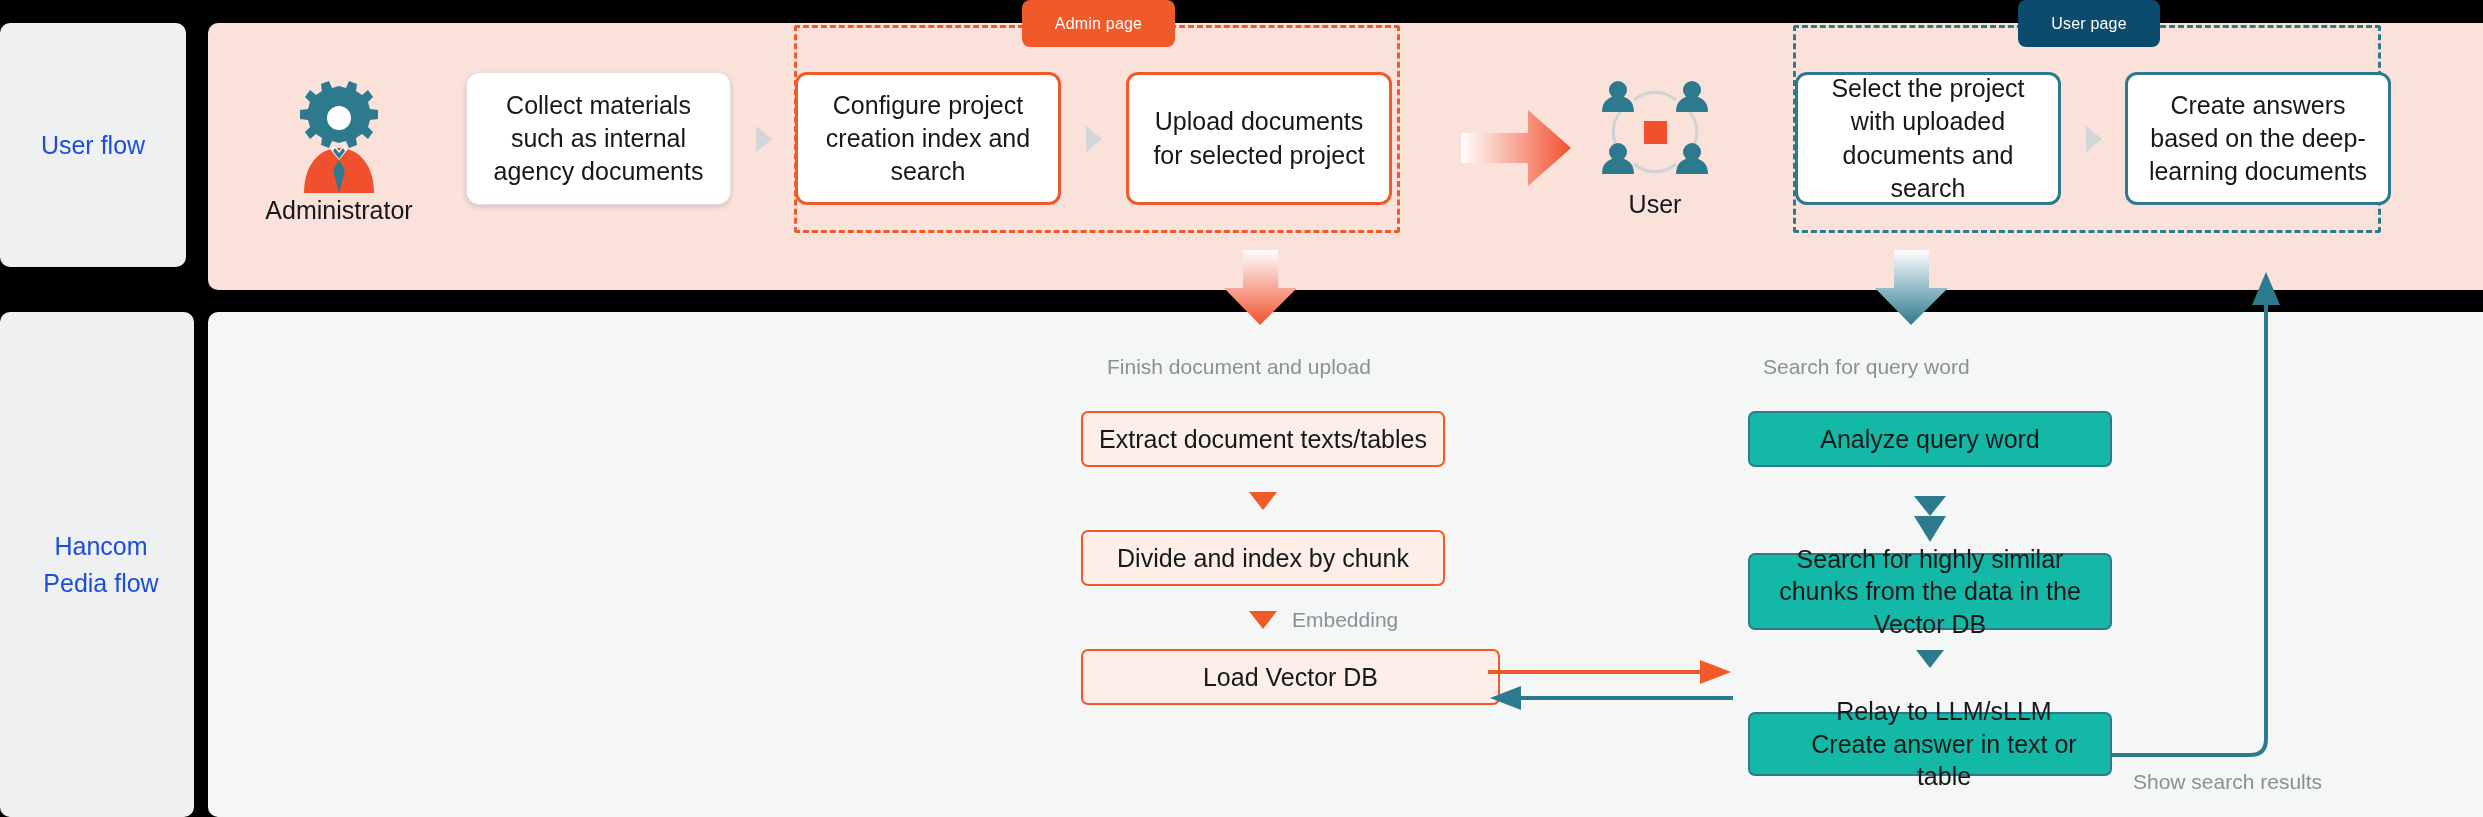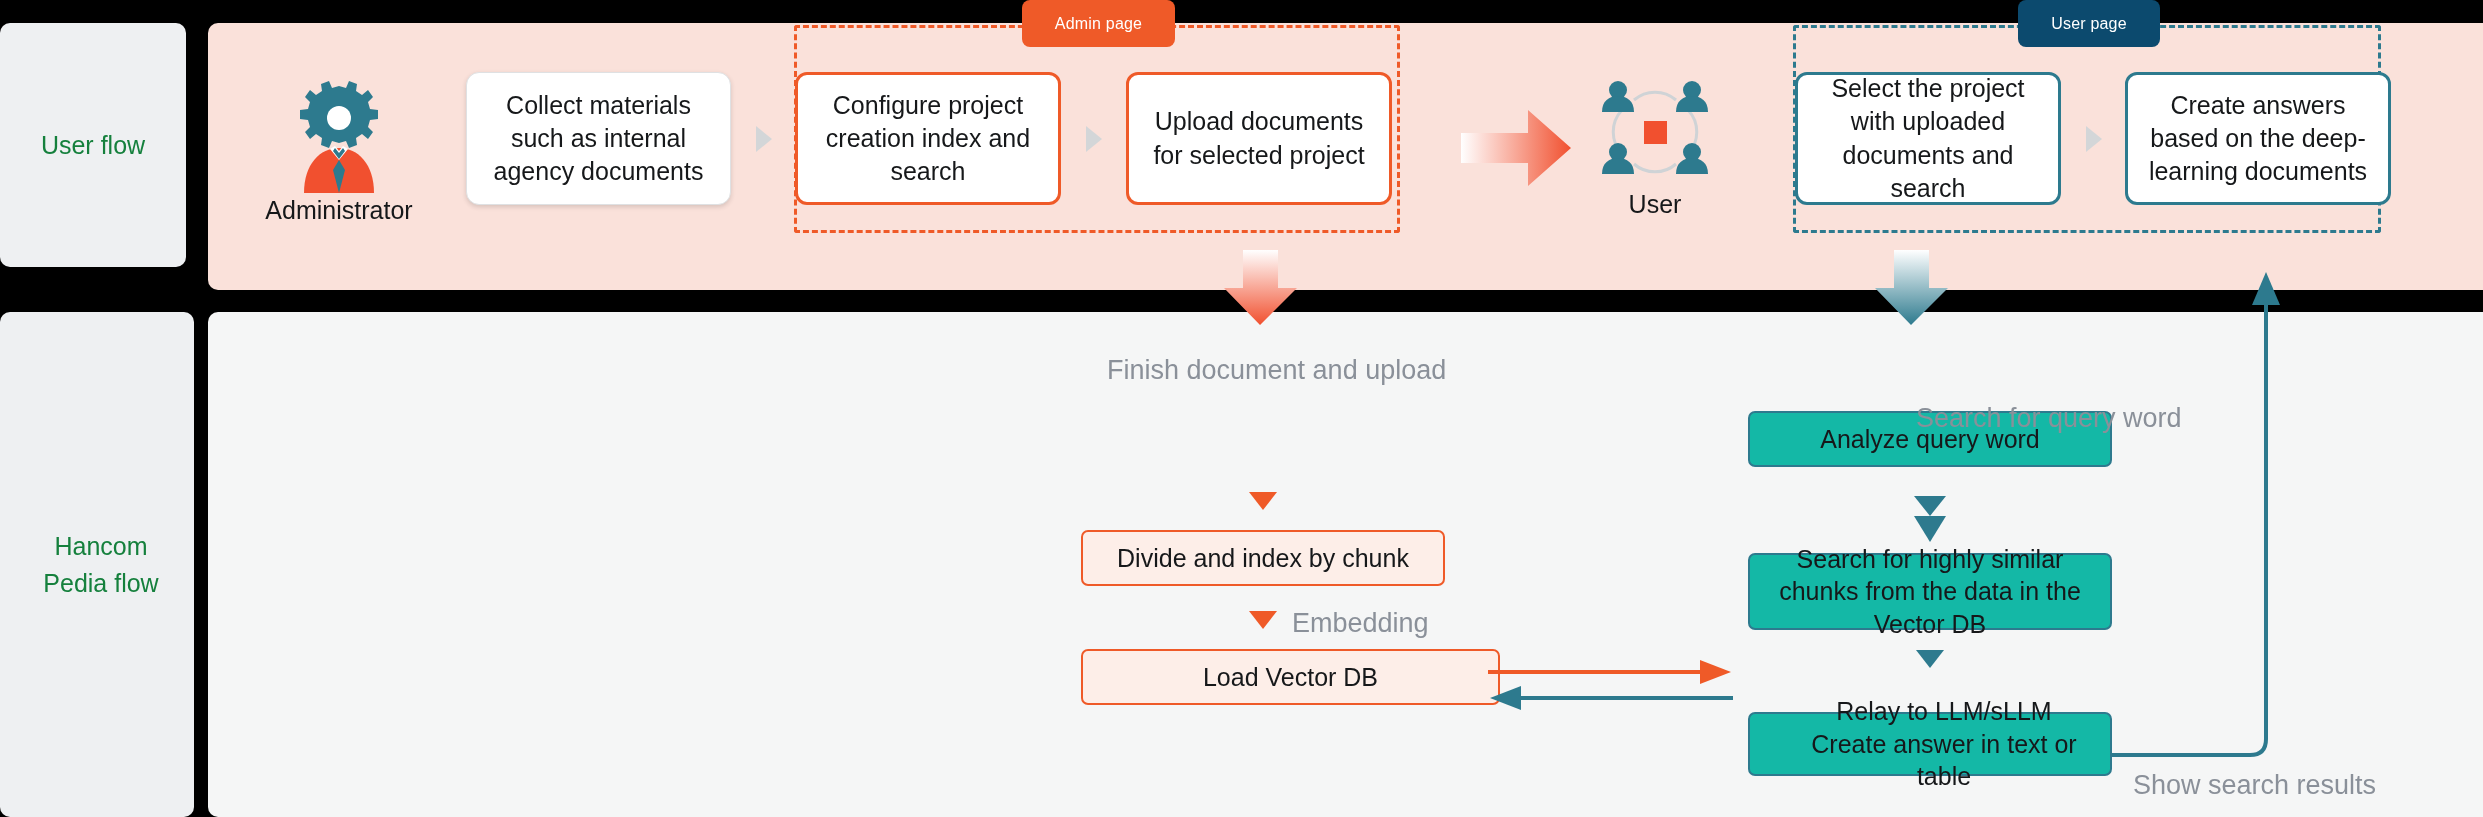--- a/index.html
+++ b/index.html
@@ -2,21 +2,21 @@
 <html><head>
 <meta charset="utf-8">
 <style>
   html,body{margin:0;padding:0;background:#000;}
   body{width:2483px;height:817px;font-family:"Liberation Sans","DejaVu Sans",sans-serif;overflow:hidden;}
   #root{position:relative;width:2483px;height:817px;background:#000;}
 
   
   .sidebar{position:absolute;left:0;background:#eef0f2;border-radius:10px;
            display:flex;align-items:center;justify-content:center;}
-  .sidebar-label{color:#15803d;font-size:25px;text-align:center;line-height:1.45;}
+  .sidebar-label{color:#1d4ed8;font-size:25px;text-align:center;line-height:1.45;}
 
   .panel{position:absolute;border-radius:10px;}
   .panel-top{background:#fae1da;}
   .panel-bottom{background:#f5f6f6;}
 
   
   .badge{position:absolute;border-radius:8px;color:#fff;font-size:16px;
          display:flex;align-items:center;justify-content:center;z-index:40;letter-spacing:.2px;}
   .badge-admin{background:#ef5a28;}
   .badge-user{background:#0c4a6e;}
@@ -45,21 +45,21 @@
   .tri-gray{position:absolute;width:0;height:0;border-top:13px solid transparent;
             border-bottom:13px solid transparent;border-left:16px solid #d3d6d8;z-index:20;}
 
   
   .tri-dn{position:absolute;width:0;height:0;border-left:14px solid transparent;
           border-right:14px solid transparent;z-index:20;}
   .tri-dn.ora{border-top:18px solid #ef5a28;}
   .tri-dn.tea{border-top:18px solid #2d7a8e;}
 
   
-  .cap{position:absolute;color:#8a9099;font-size:27px;z-index:25;white-space:nowrap;}
+  .cap{position:absolute;color:#8a9099;font-size:21px;z-index:25;white-space:nowrap;}
 
   
   .persona-label{position:absolute;font-size:25px;color:#16181a;text-align:center;z-index:22;white-space:nowrap;}
 
   svg.ov{position:absolute;left:0;top:0;width:2483px;height:817px;overflow:visible;pointer-events:none;z-index:15;}
   svg.ov.above{z-index:30;}
   .icon-wrap{position:absolute;z-index:22;}
 </style>
 </head>
 <body>
@@ -148,22 +148,25 @@
     <span>Select the project with uploaded documents and search</span>
   </div>
 
   <div class="tri-gray" style="left:2086px;top:126px;"></div>
 
   <div class="fbox tea" style="left:2125px;top:72px;width:266px;height:133px;">
     <span>Create answers based on the deep-learning documents</span>
   </div>
 
   <div class="cap" style="left:1107px;top:355px;">Finish document and upload</div>
-  <div class="cap" style="left:1916px;top:355px;margin-top:48px;">Search for query word</div>
-
+  <div class="cap" style="left:1763px;top:355px;">Search for query word</div>
+
+  <div class="pbox ora" style="left:1081px;top:411px;width:364px;height:56px;">
+    <span>Extract document texts/tables</span>
+  </div>
   <div class="tri-dn ora" style="left:1249px;top:492px;"></div>
 
   <div class="pbox ora" style="left:1081px;top:530px;width:364px;height:56px;">
     <span>Divide and index by chunk</span>
   </div>
   <div class="tri-dn ora" style="left:1249px;top:611px;"></div>
   <div class="cap" style="left:1292px;top:608px;">Embedding</div>
 
   <div class="pbox ora" style="left:1081px;top:649px;width:419px;height:56px;">
     <span>Load Vector DB</span>

